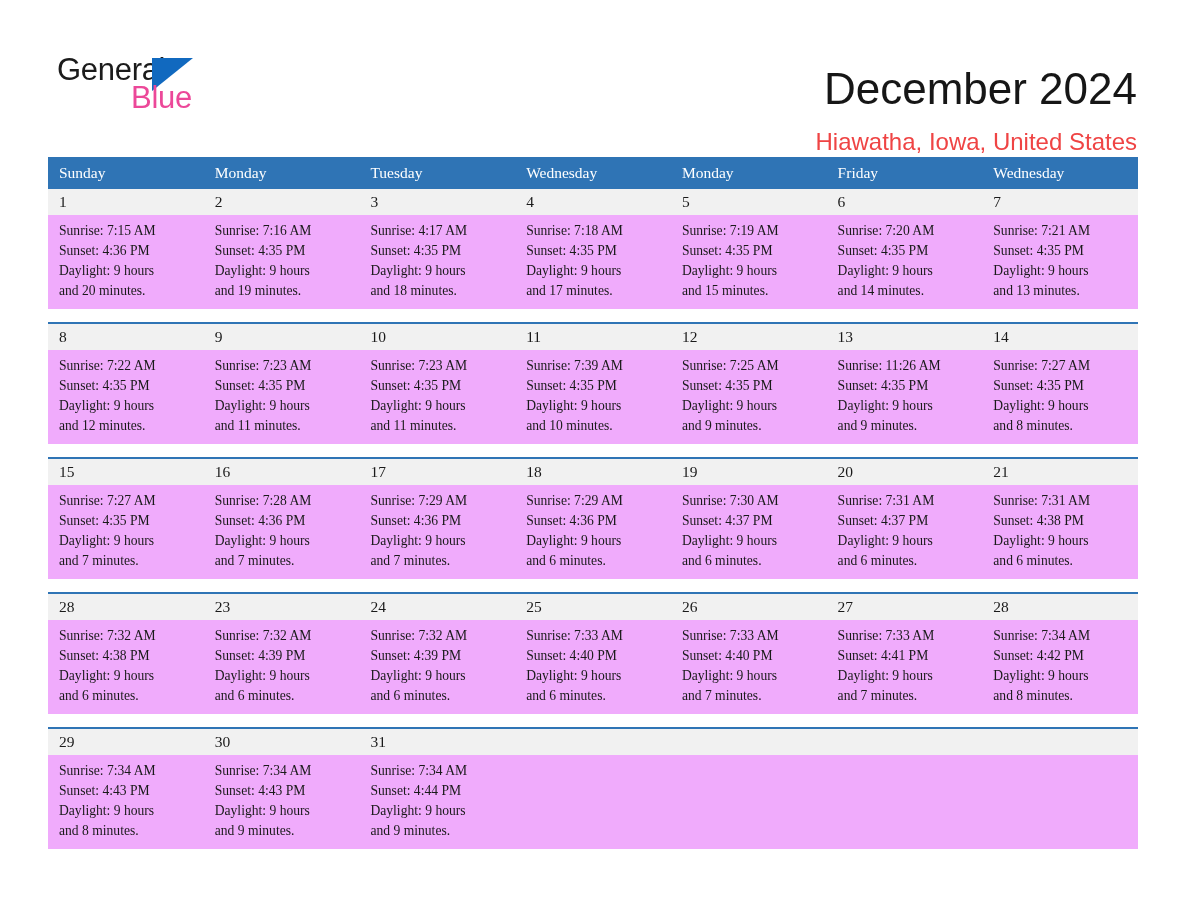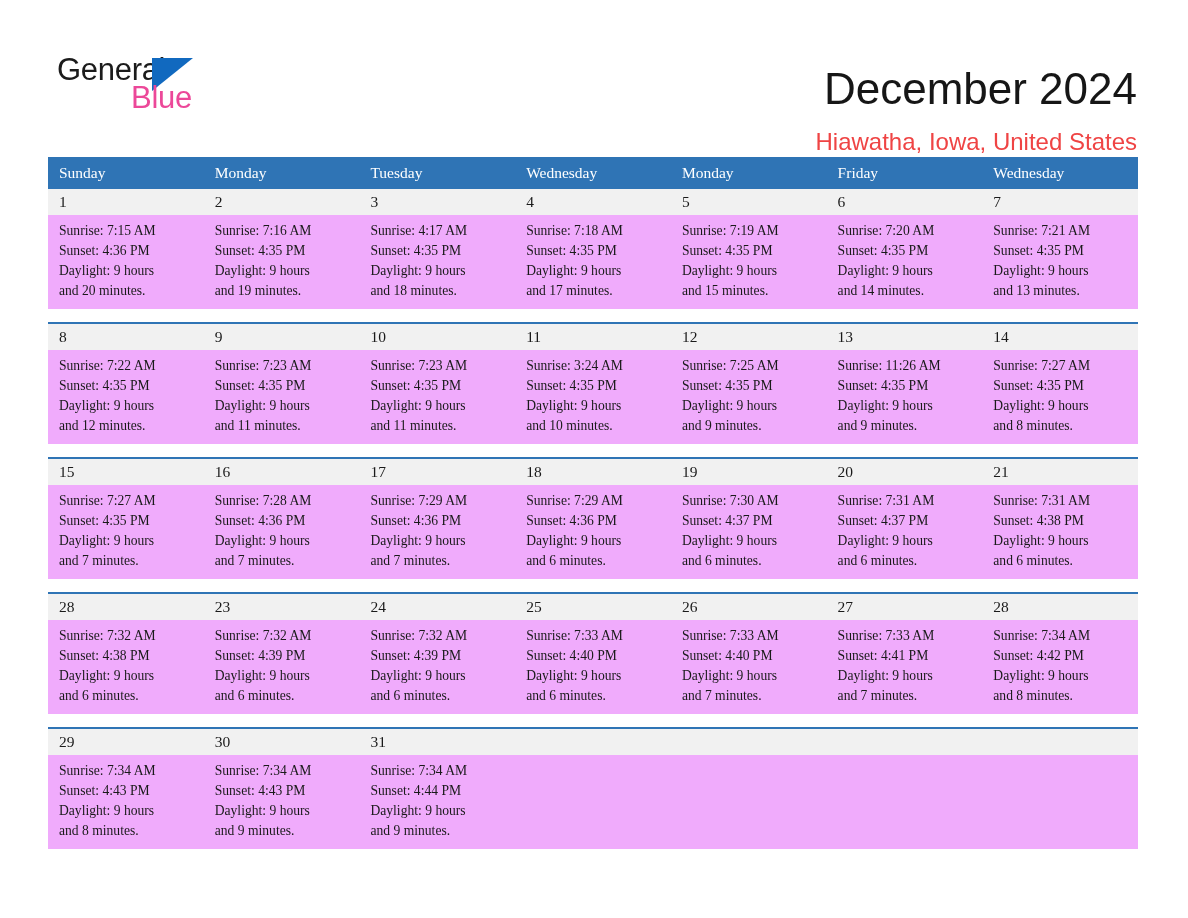--- a/index.html
+++ b/index.html
@@ -268,21 +268,21 @@
               <p>Daylight: 9 hours</p>
               <p>and 11 minutes.</p>
             </div>
             <div class="daycell">
               <p>Sunrise: 7:23 AM</p>
               <p>Sunset: 4:35 PM</p>
               <p>Daylight: 9 hours</p>
               <p>and 11 minutes.</p>
             </div>
             <div class="daycell">
-              <p>Sunrise: 3:24 AM</p>
+              <p>Sunrise: 7:39 AM</p>
               <p>Sunset: 4:35 PM</p>
               <p>Daylight: 9 hours</p>
               <p>and 10 minutes.</p>
             </div>
             <div class="daycell">
               <p>Sunrise: 7:25 AM</p>
               <p>Sunset: 4:35 PM</p>
               <p>Daylight: 9 hours</p>
               <p>and 9 minutes.</p>
             </div>

